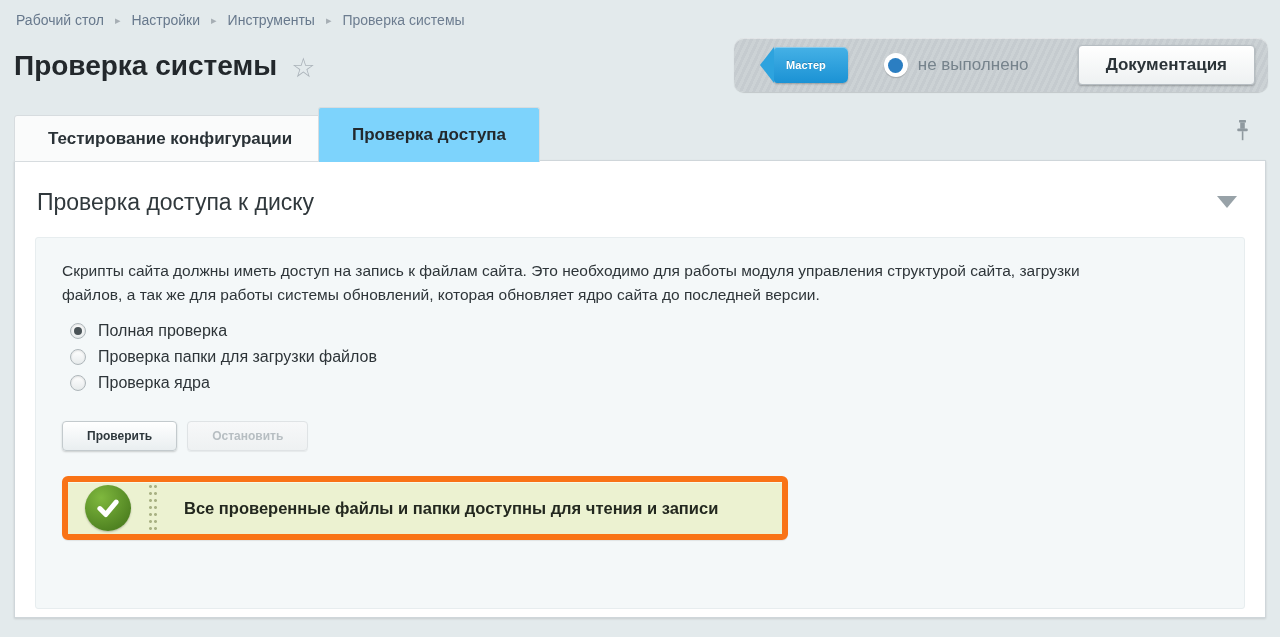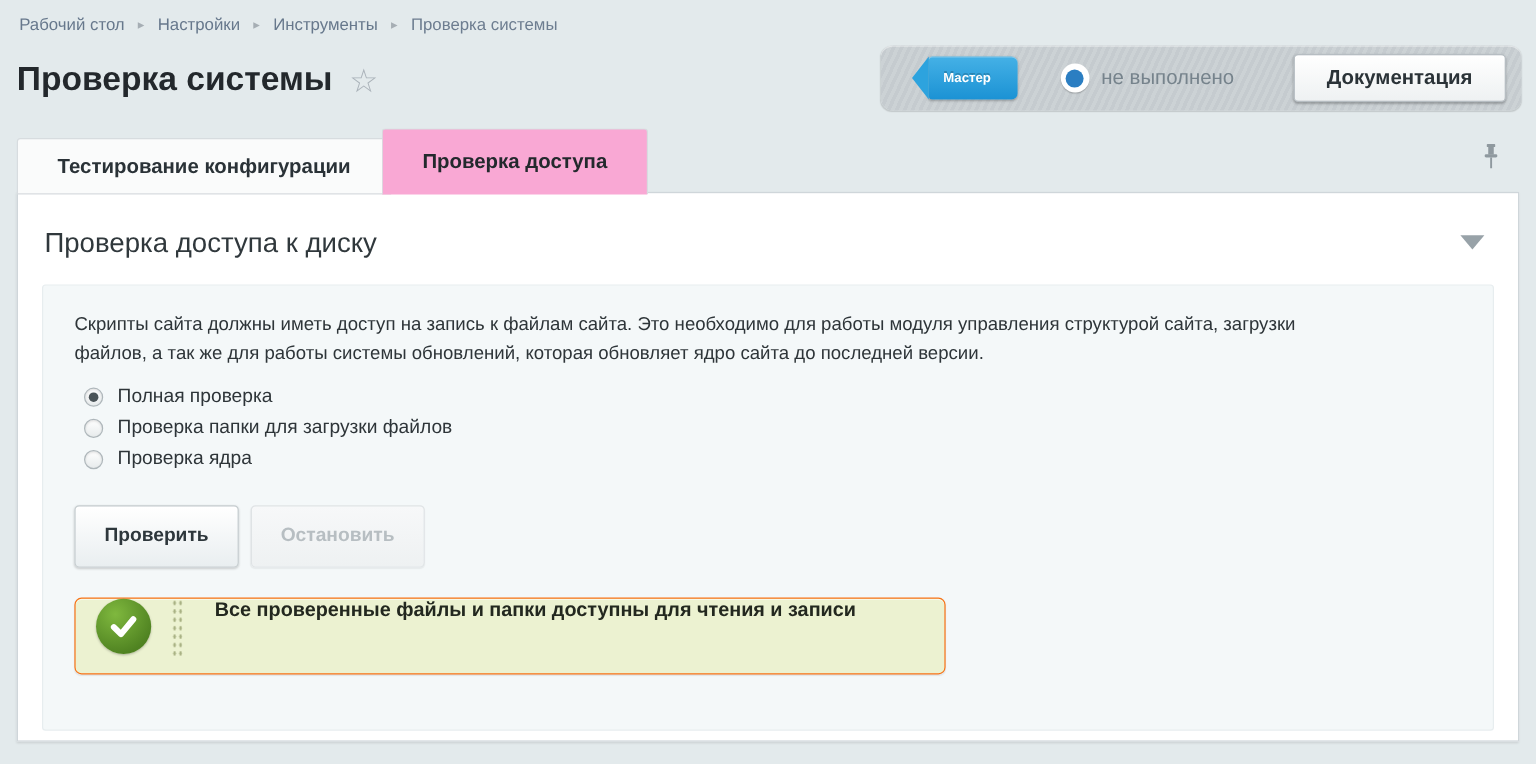--- a/index.html
+++ b/index.html
@@ -61,21 +61,21 @@
 
   
   .tabs-row { position:absolute; top:107px; left:14px; right:14px; height:54px; z-index:3;padding-left:38px; }
   .tab {
     position:absolute; bottom:-1px; height:47px; line-height:46px;
     padding:0 33px; font-size:17px; font-weight:bold; color:#2a3237;
     background:#fafbfb; border:1px solid #d7dcdf; border-radius:3px 3px 0 0;
     cursor:pointer; white-space:nowrap;
   }
   .tab.active {
-    height:55px; line-height:54px; background:#f9a8d4; border-bottom:none;
+    height:55px; line-height:54px; background:#7dd3fc; border-bottom:none;
     left:304px; color:#23292d;
   }
   .tab.inactive { left:0; }
   .pin { position:absolute; right:16px; top:12px; cursor:pointer; }
 
   
   .panel {
     position:absolute; top:160px; left:14px; right:14px; bottom:19px;
     background:#fff; border:1px solid #cfd6da;
     box-shadow:0 1px 2px rgba(0,0,0,.12);
@@ -108,38 +108,38 @@
     box-shadow:inset 0 1px 2px rgba(0,0,0,.12); margin-right:12px; flex:none;
   }
   .radio-circle.checked::after {
     content:""; position:absolute; left:3px; top:3px; width:8px; height:8px;
     border-radius:50%; background:#4a5357;
   }
   .radio-label { font-size:16px; color:#2e3539; }
 
   .buttons { margin-top:25px; display:flex; }
   .btn {
-    height:52px; padding:0 24px; border-radius:4px; font-family:inherit;
-    font-size:16px; font-weight:bold; cursor:pointer;
+    height:30px; padding:0 24px; border-radius:4px; font-family:inherit;
+    font-size:12px; font-weight:bold; cursor:pointer;
   }
   .btn-check {
     background:linear-gradient(#ffffff,#e9eef0); border:1px solid #c3cacd;
     color:#2e373c; box-shadow:0 1px 2px rgba(0,0,0,.18), inset 0 1px 0 #fff;
     margin-right:10px;
   }
   .btn-stop {
     background:linear-gradient(#f7f8f9,#eef1f2); border:1px solid #dfe3e5;
     color:#b7bec2; box-shadow:0 1px 1px rgba(0,0,0,.06); cursor:default;
   }
 
   .message {
     margin-top:25px; width:726px; height:64px; border-radius:6px;
-    background:#ecf2d1; border:1px solid #f97316;
+    background:#ecf2d1; border:6px solid #f97316;
     box-shadow:0 1px 1px rgba(0,0,0,.08), inset 0 1px 0 rgba(255,255,255,.5);
-    display:flex; align-items:flex-start;
+    display:flex; align-items:center;
   }
   .check-circle {
     width:46px; height:46px; border-radius:50%; margin-left:17px; flex:none;
     background:radial-gradient(circle at 35% 28%, #7fb83e, #4f8221 75%);
     box-shadow:0 1px 2px rgba(0,0,0,.25);
     display:flex; align-items:center; justify-content:center;
   }
   .dotted-sep {
     height:50px; width:9px; margin-left:17px; flex:none;
     background-image:radial-gradient(#a9b284 1.1px, transparent 1.4px);

